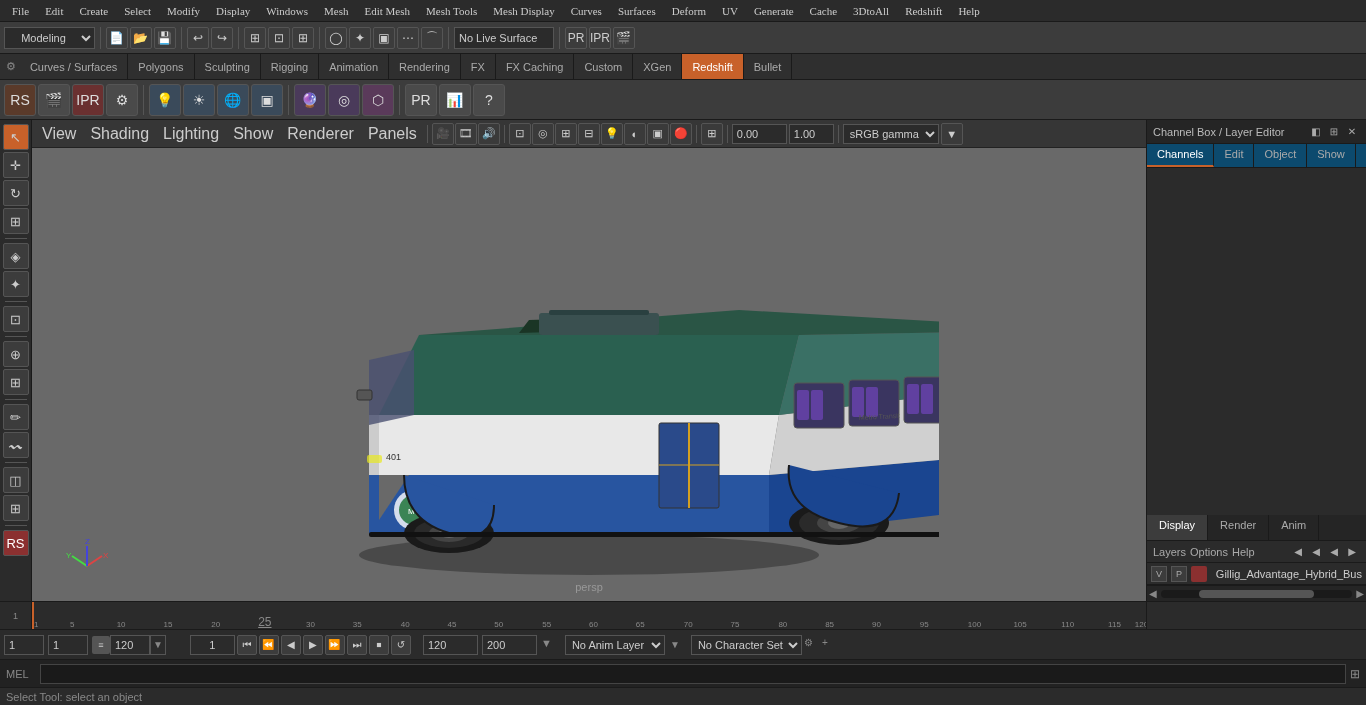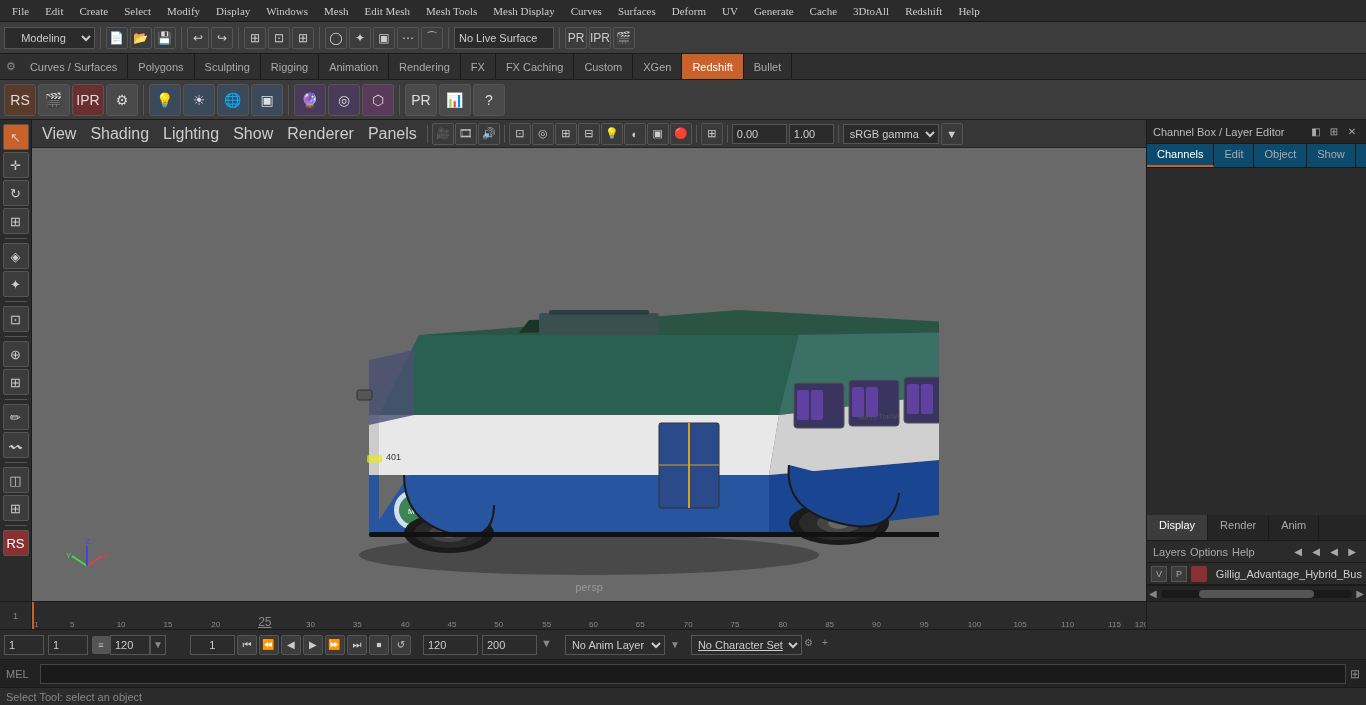--- a/index.html
+++ b/index.html
@@ -938,21 +938,21 @@
   </div>
 
   <div style="display:flex; align-items:center; gap:2px; margin-left:4px;">
     <select class="bot-dropdown" style="min-width:100px;">
       <option>No Anim Layer</option>
     </select>
     <div style="width:16px; height:16px; cursor:pointer; color:#888; font-size:10px; display:flex; align-items:center; justify-content:center;">▼</div>
   </div>
 
   <div style="display:flex; align-items:center; gap:2px; margin-left:4px;">
-    <select class="bot-dropdown" style="min-width:110px;text-decoration:underline;">
+    <select class="bot-dropdown" style="min-width:110px;">
       <option>No Character Set</option>
     </select>
     <div style="width:16px; height:16px; cursor:pointer; color:#888; font-size:10px;">⚙</div>
     <div style="width:16px; height:16px; cursor:pointer; color:#888; font-size:10px;">+</div>
   </div>
 </div>
 
 <div id="cmd-line">
   <span class="cmd-lang">MEL</span>
   <input type="text" class="cmd-input" placeholder="" style="">

